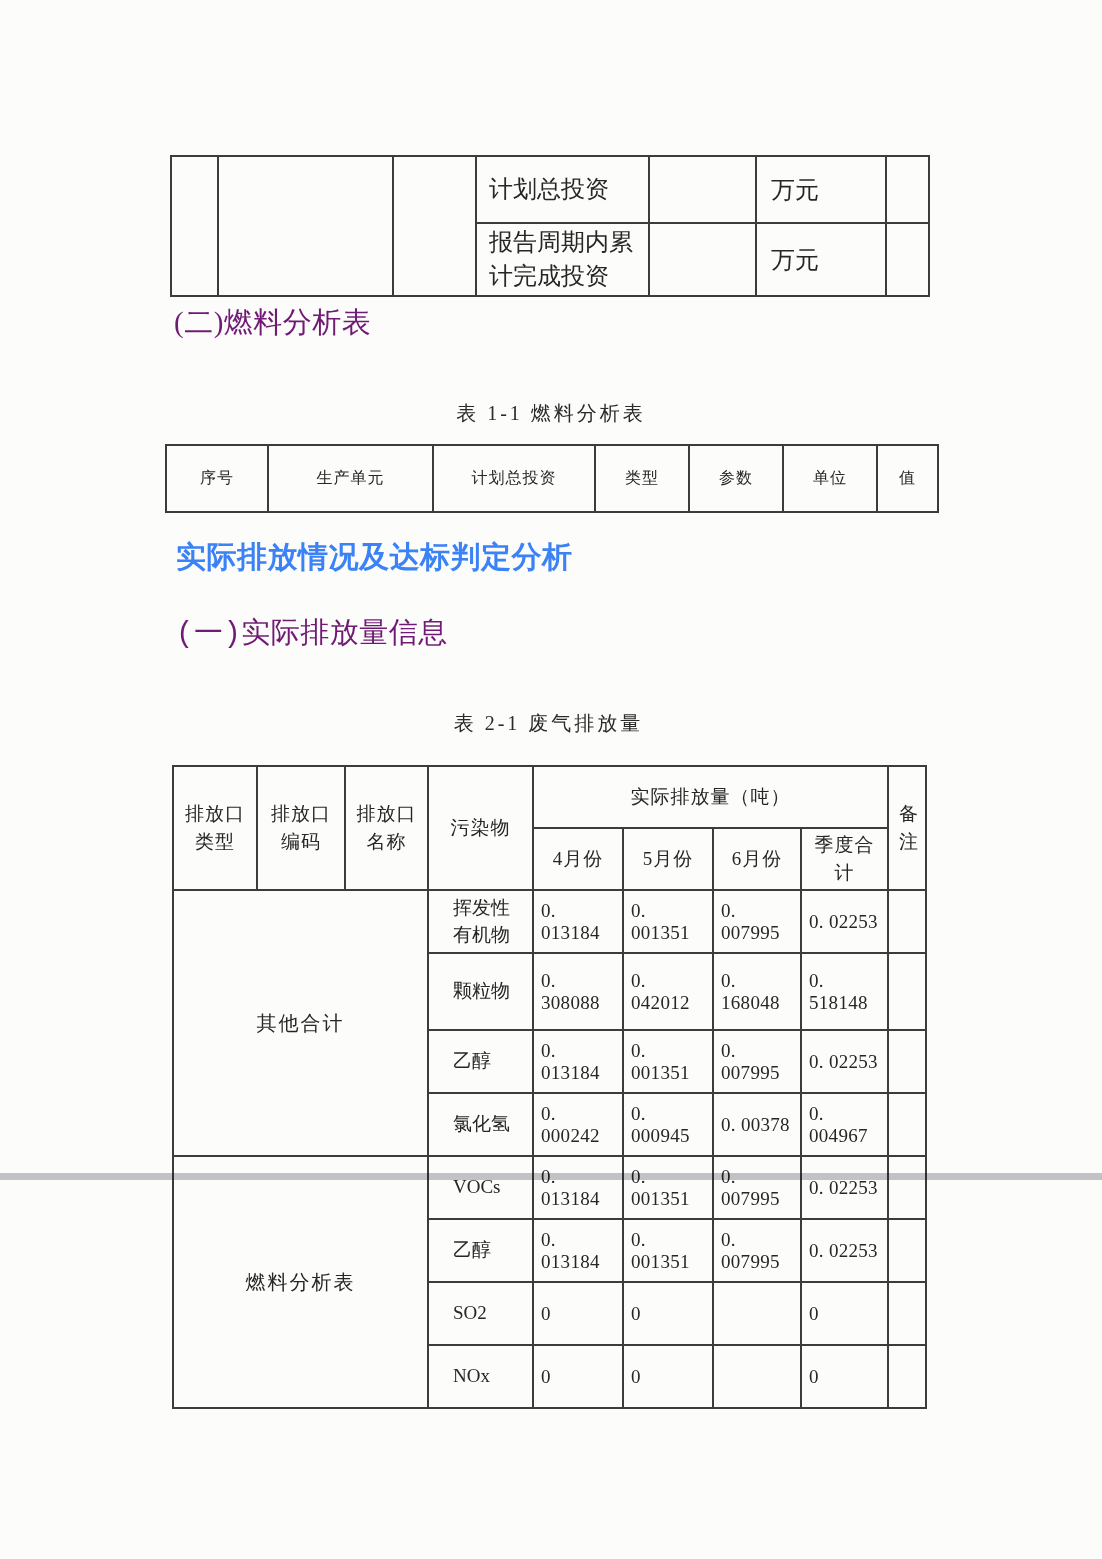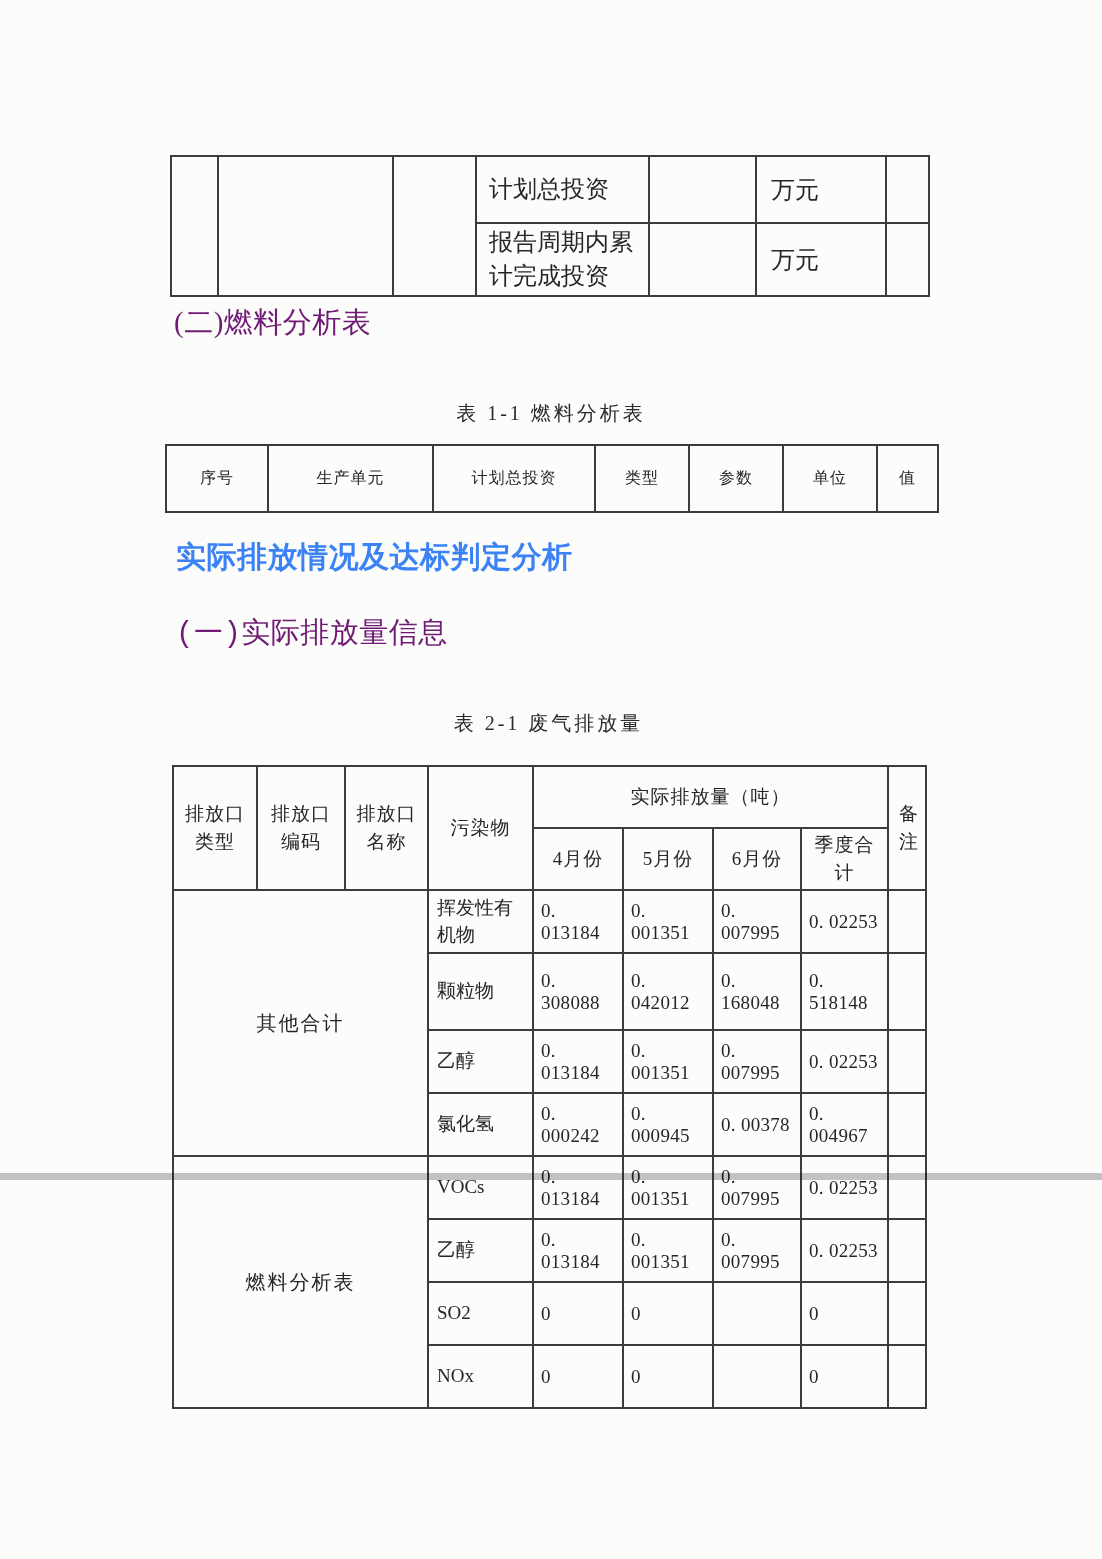--- a/index.html
+++ b/index.html
@@ -44,21 +44,21 @@
   #investment-table{left:170px;top:155px;}
   #investment-table td{font-size:24px;}
   #investment-table .lbl{text-align:left;padding-left:12px;line-height:1.4;}
   #investment-table .unit{text-align:left;padding-left:14px;}
   
   #fuel-table{left:165px;top:444px;}
   #fuel-table th{text-align:center;font-size:16px;letter-spacing:1px;}
   
   #emission-table{left:172px;top:765px;}
   #emission-table th{text-align:center;line-height:1.45;letter-spacing:1px;}
-  #emission-table td.pollutant{text-align:left;padding-left:8px;line-height:1.4;}
+  #emission-table td.pollutant{text-align:left;padding-left:24px;line-height:1.4;}
   #emission-table td.val{text-align:left;padding-left:7px;font-size:19px;letter-spacing:0.3px;}
   #emission-table td.group-label{text-align:center;font-size:20px;letter-spacing:2px;}
   #emission-table th.remark-head{padding:0 6px;line-height:1.5;text-align:right;}
   
   #scan-band{
     left:0;top:1173px;width:1102px;height:7px;
     background:#c5c5c8;
     mix-blend-mode:multiply;
     z-index:6;
   }

